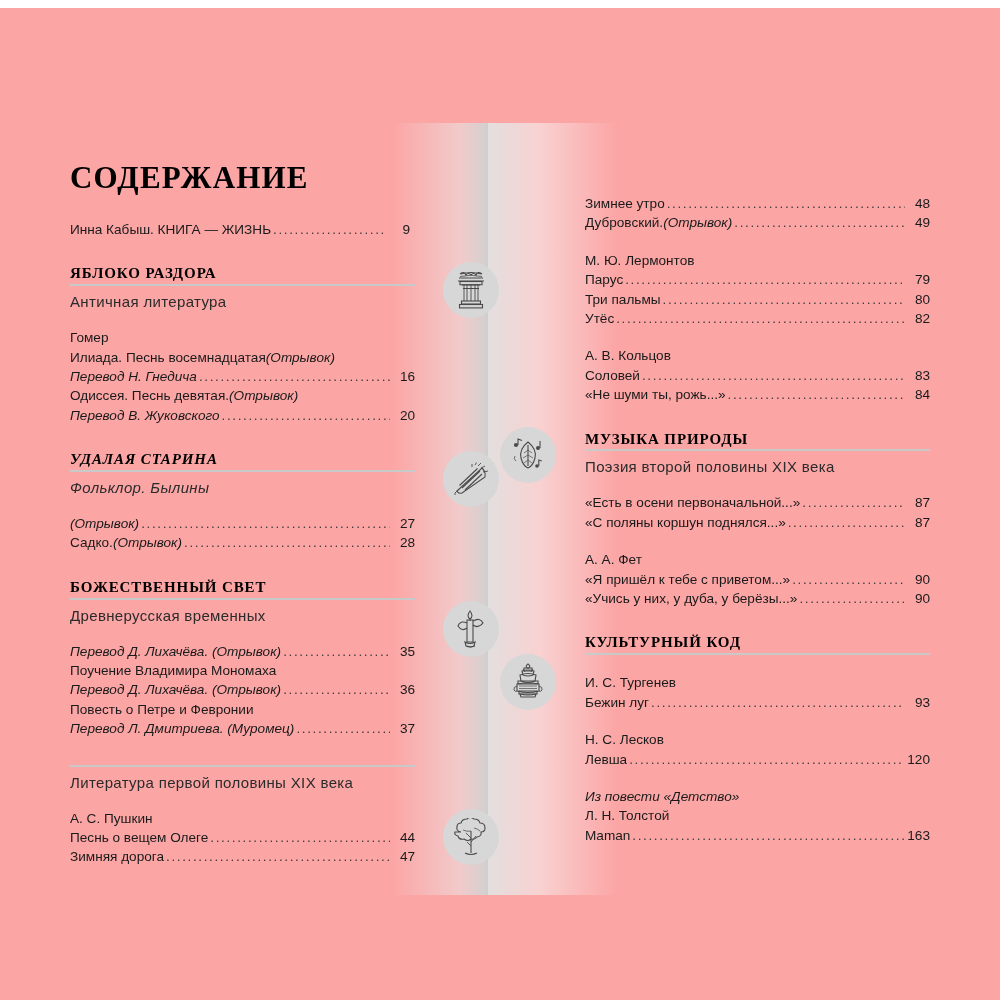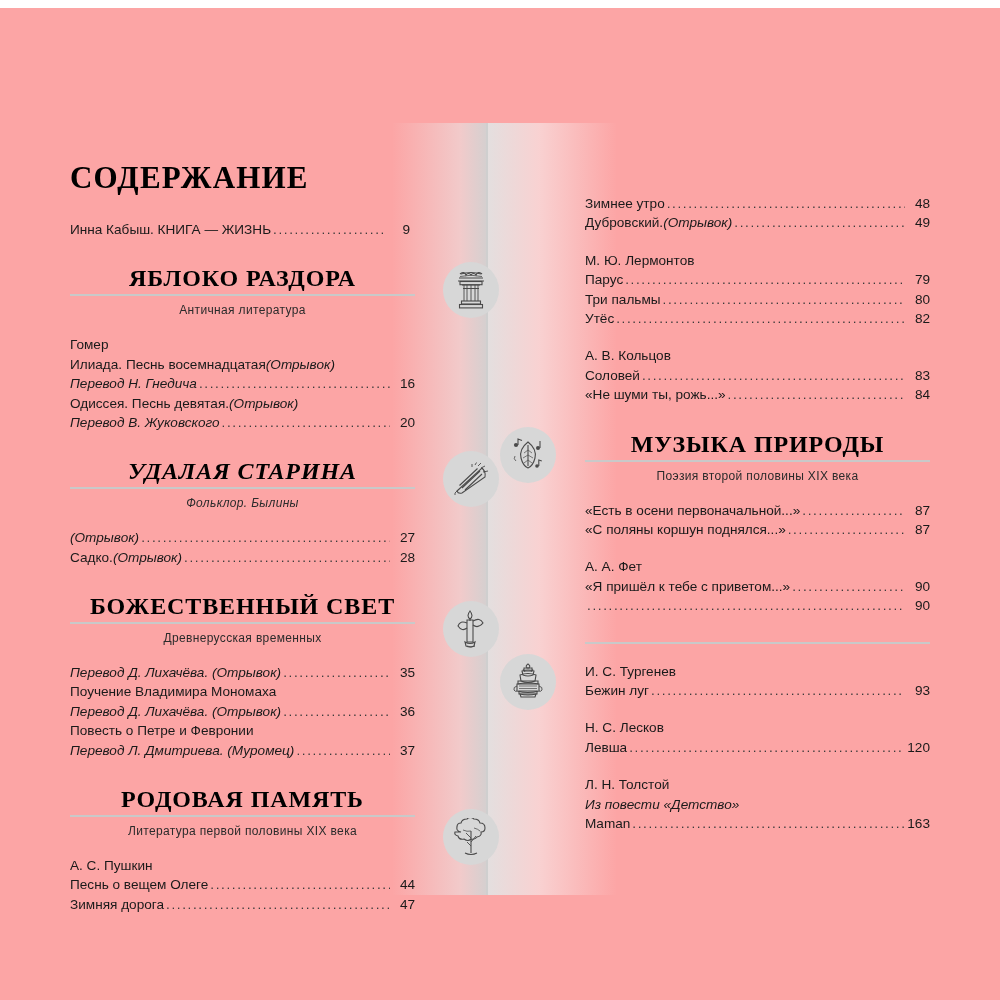--- a/index.html
+++ b/index.html
@@ -72,35 +72,34 @@
     padding: 0;
   }
 
   
   .section {
     position: relative;
   }
   .section-title {
     font-family: "Liberation Serif", "DejaVu Serif", serif;
     font-weight: bold;
-    font-size: 24px;
+    font-size: 15px;
     letter-spacing: 0.9px;
-    text-align: center;
     color: #000;
     line-height: 1.12;
     white-space: nowrap;
   }
   .section-rule {
     height: 2px;
     background: #c9c9c9;
     margin-top: 2px;
   }
   .section-sub {
-    text-align: center;
-    font-size: 12px;
+    text-align: left;
+    font-size: 15px;
     letter-spacing: 0.35px;
     color: #2b2b2b;
     margin-top: 7px;
     white-space: nowrap;
   }
 
   
   .group { margin-top: 18px; }
 
   .entry {
@@ -235,21 +234,20 @@
           <div class="entry noleader nopage">
             <span class="txt">Повесть о Петре и Февронии</span>
           </div>
           <div class="entry">
             <span class="txt ital">Перевод Л. Дмитриева. (Муромец)</span>
             <span class="lead">................................................................................................................................................................</span>
             <span class="pg">37</span>
           </div>
         </div>
         <div class="section" style="margin-top: 26px;">
-          <div class="section-title">РОДОВАЯ ПАМЯТЬ</div>
           <div class="section-rule"></div>
           <div class="section-sub">Литература первой половины XIX века</div>
         </div>
         <div class="group">
           <div class="entry noleader nopage">
             <span class="txt">А. С. Пушкин</span>
           </div>
           <div class="entry">
             <span class="txt">Песнь о вещем Олеге</span>
             <span class="lead">................................................................................................................................................................</span>
@@ -334,25 +332,27 @@
         <div class="group">
           <div class="entry noleader nopage">
             <span class="txt">А. А. Фет</span>
           </div>
           <div class="entry">
             <span class="txt">«Я пришёл к тебе с приветом...»</span>
             <span class="lead">................................................................................................................................................................</span>
             <span class="pg">90</span>
           </div>
           <div class="entry">
+            <span class="txt">«Учись у них, у дуба, у берёзы...»</span>
             <span class="lead">................................................................................................................................................................</span>
             <span class="pg">90</span>
           </div>
         </div>
         <div class="section" style="margin-top: 26px;">
+          <div class="section-title">КУЛЬТУРНЫЙ КОД</div>
           <div class="section-rule"></div>
         </div>
         <div class="group">
           <div class="entry noleader nopage">
             <span class="txt">И. С. Тургенев</span>
           </div>
           <div class="entry">
             <span class="txt">Бежин луг</span>
             <span class="lead">................................................................................................................................................................</span>
             <span class="pg">93</span>
@@ -363,24 +363,24 @@
             <span class="txt">Н. С. Лесков</span>
           </div>
           <div class="entry">
             <span class="txt">Левша</span>
             <span class="lead">................................................................................................................................................................</span>
             <span class="pg">120</span>
           </div>
         </div>
         <div class="group">
           <div class="entry noleader nopage">
+            <span class="txt ital">Из повести «Детство»</span>
+          </div>
+          <div class="entry noleader nopage">
             <span class="txt">Л. Н. Толстой</span>
-          </div>
-          <div class="entry noleader nopage">
-            <span class="txt ital">Из повести «Детство»</span>
           </div>
           <div class="entry">
             <span class="txt">Maman</span>
             <span class="lead">................................................................................................................................................................</span>
             <span class="pg">163</span>
           </div>
         </div>
       </div>
   </div>
 

